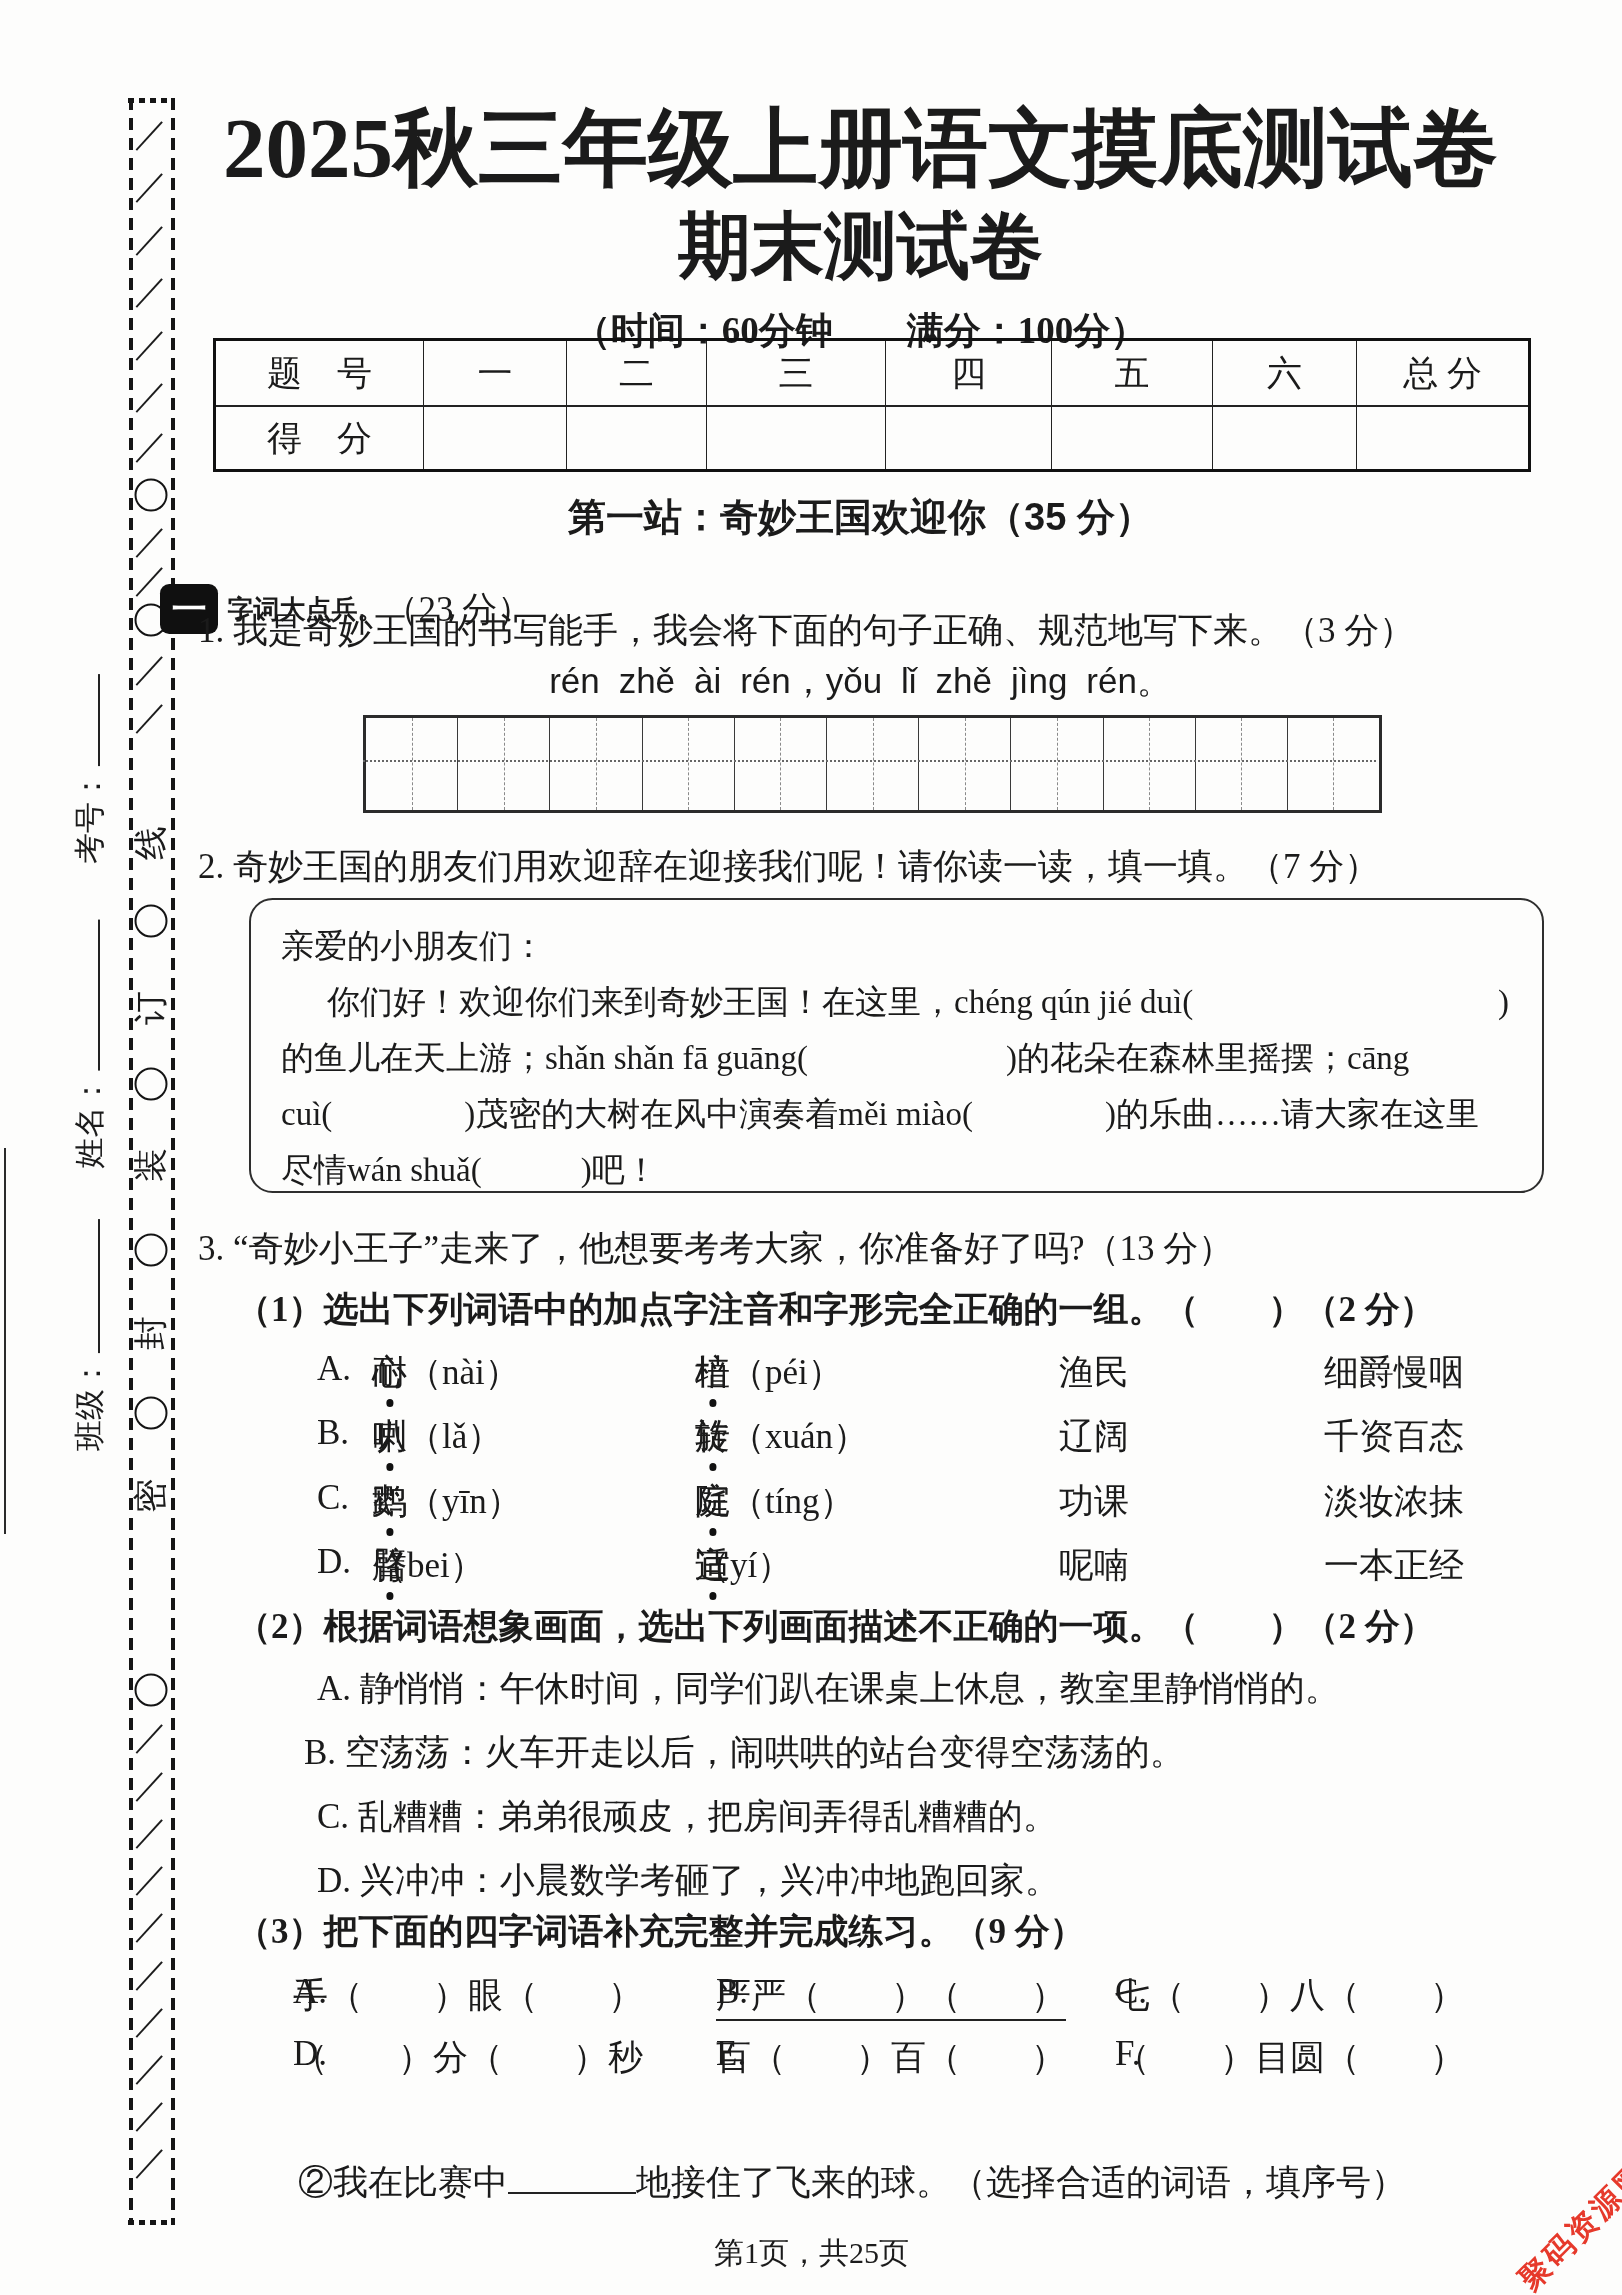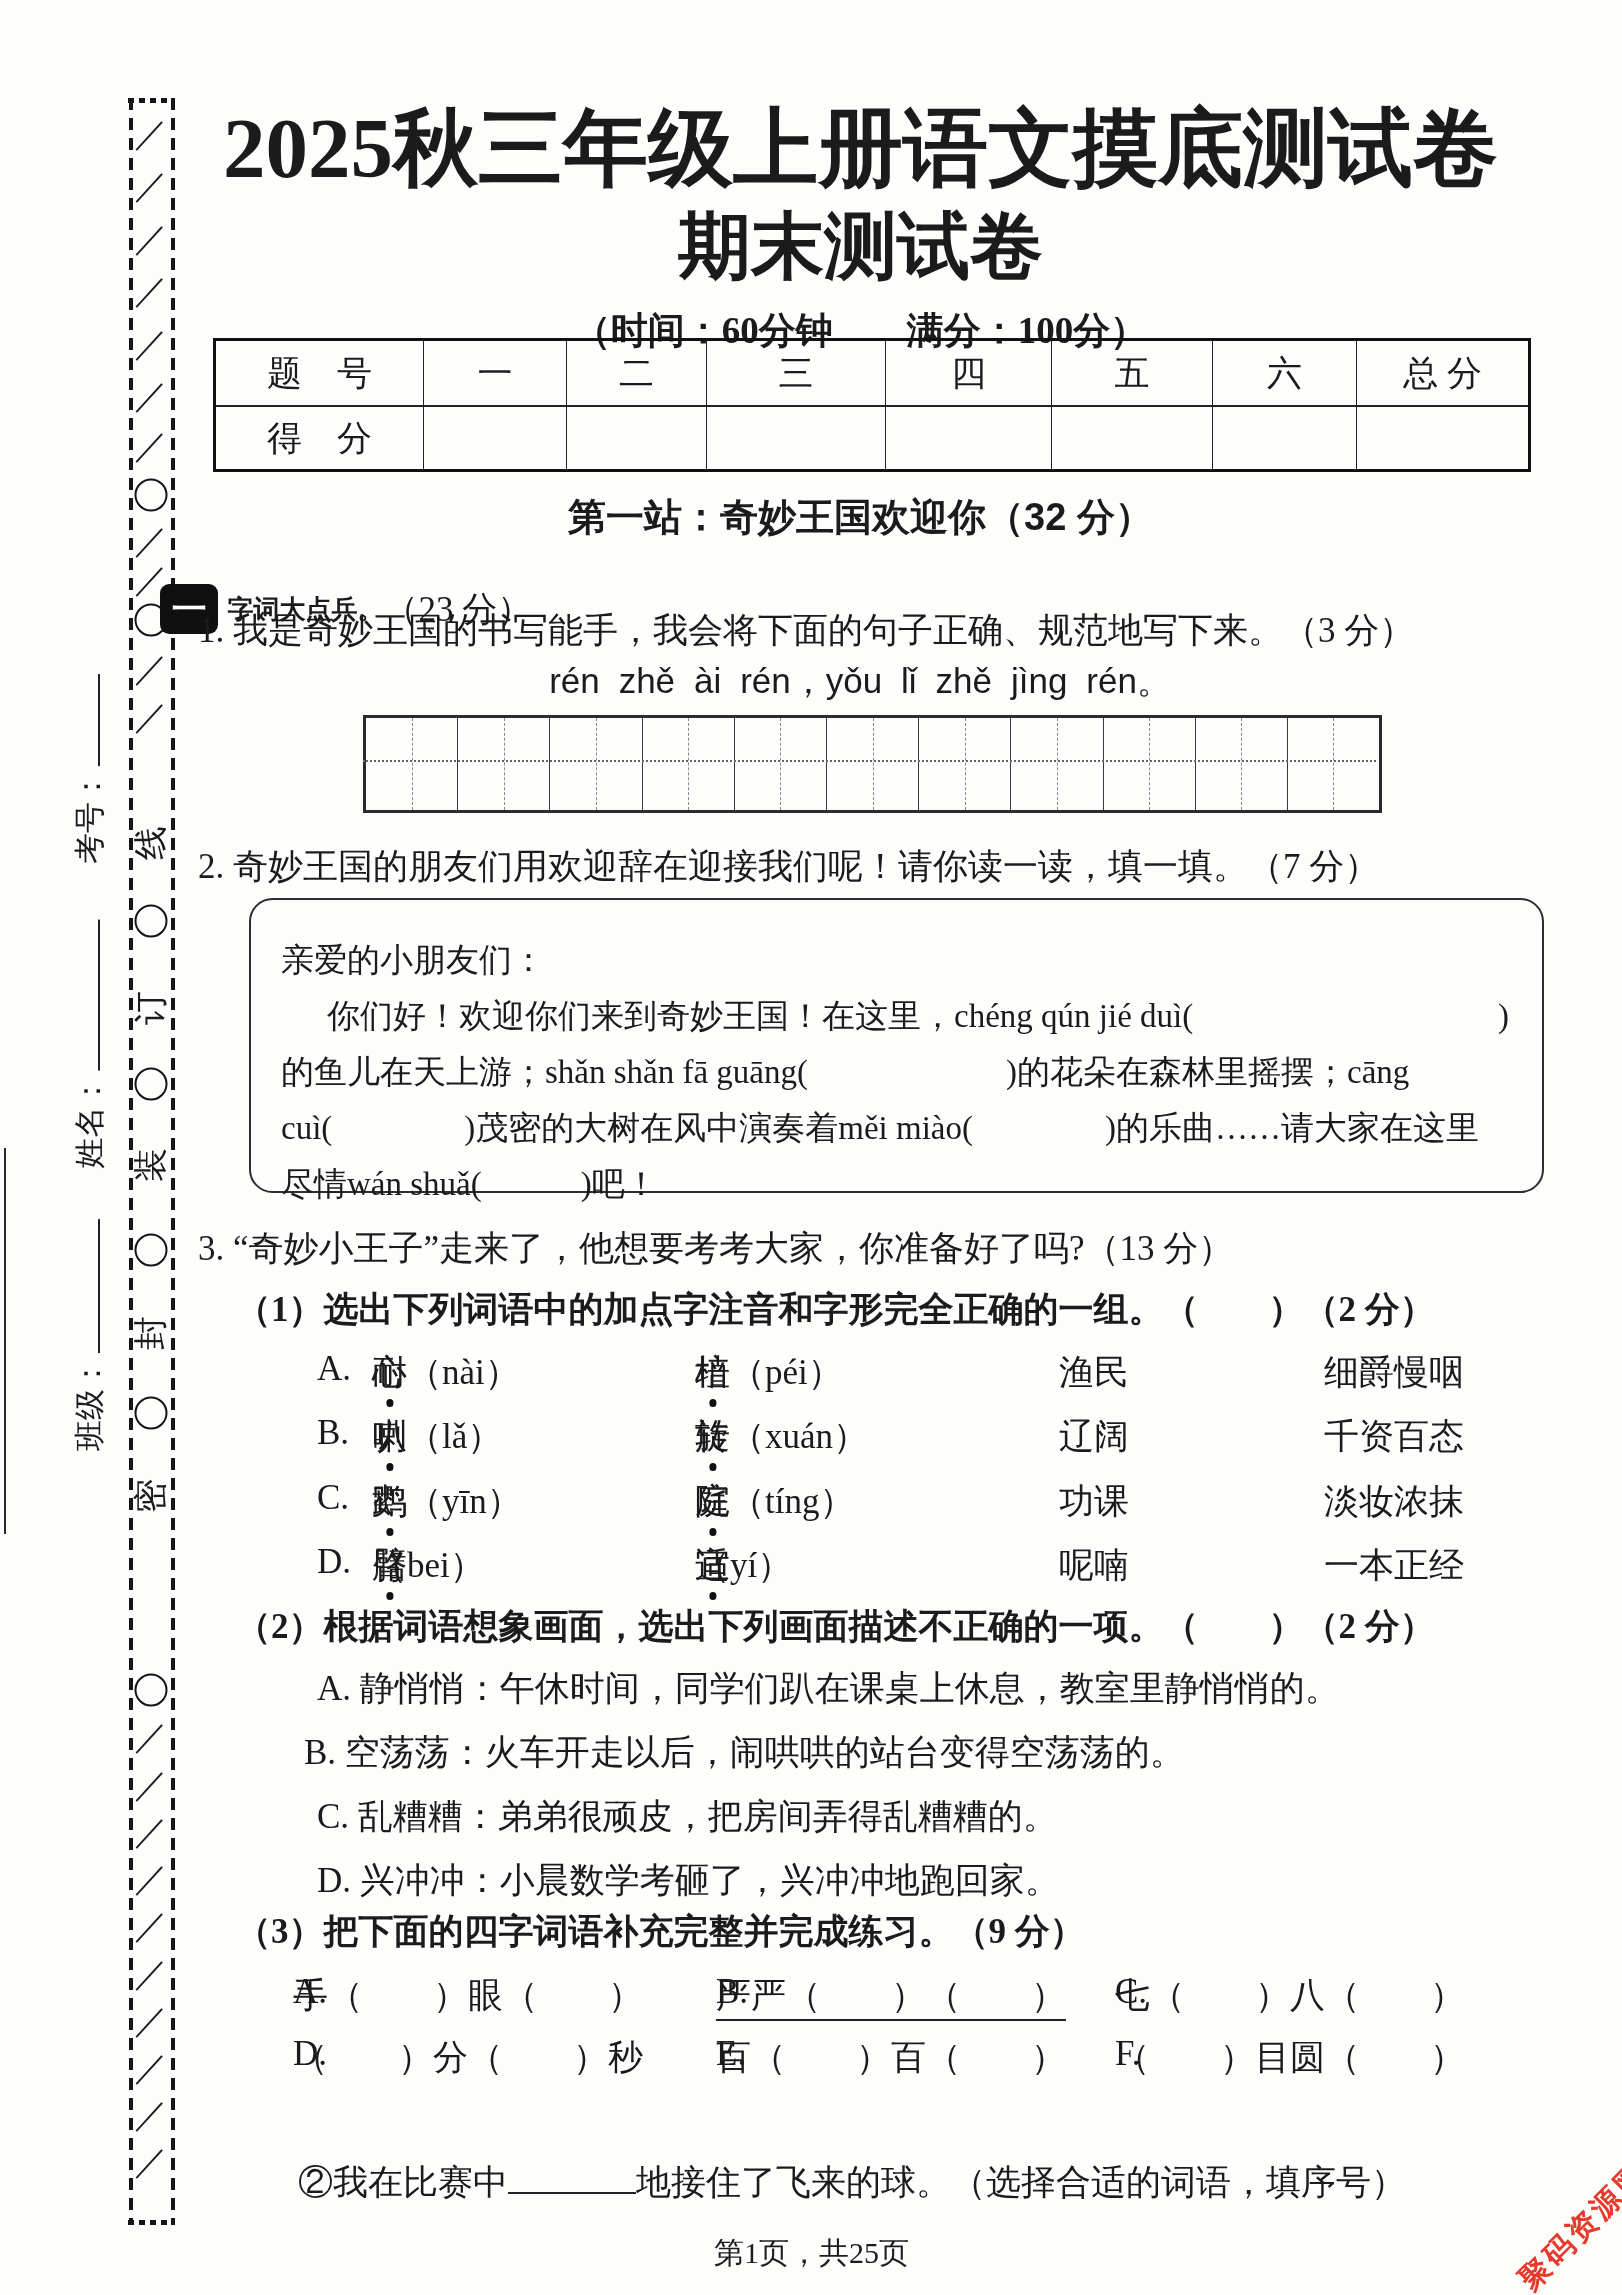--- a/index.html
+++ b/index.html
@@ -48,21 +48,21 @@
   #q1-pinyin{top:658px;left:0;width:100%;text-align:center;font-size:35px;word-spacing:9.2px;
              font-family:"Liberation Sans","DejaVu Sans",sans-serif;}
   #write-grid{top:715px;left:206px;width:1013px;height:92px;border:3.3px solid #2b2b2b;
               display:flex;}
   .gcell{flex:1;border-right:1.3px solid #3a3a3a;position:relative;}
   .gcell:last-child{border-right:none;}
   .gcell::after{content:"";position:absolute;left:50%;top:0;bottom:0;border-left:1.3px dashed #8a8a8a;}
   #grid-mid{top:760px;left:206px;width:1013px;border-top:2px dotted #666;}
   #q2-text{top:843px;left:41px;font-size:35px;}
   #letter-box{top:898px;left:92px;width:1295px;height:295px;border:2px solid #2e2e2e;
-              border-radius:23.6px;box-sizing:border-box;padding:32px 33px 0 30px;font-size:33px;}
+              border-radius:23.6px;box-sizing:border-box;padding:18px 33px 0 30px;font-size:33px;}
   .lline{height:56px;line-height:56px;white-space:nowrap;}
   #letter-l1{display:flex;padding-left:46px;}
   #letter-l1-close{margin-left:auto;}
   #q3-text{top:1225px;left:41px;font-size:35px;}
   .subtitle{font-size:35px;font-weight:bold;}
   #s1-title{top:1286px;left:79px;}
   #s2-title{top:1603px;left:79px;}
   #s3-title{top:1908px;left:79px;}
   .optrow{left:0;top:0;width:100%;height:52px;position:absolute;}
   .optrow span{position:absolute;font-size:35px;white-space:nowrap;}
@@ -161,21 +161,21 @@
       <div class="stcell st-b st-first">得　分</div>
       <div class="stcell st-b"></div>
       <div class="stcell st-b"></div>
       <div class="stcell st-b"></div>
       <div class="stcell st-b"></div>
       <div class="stcell st-b"></div>
       <div class="stcell st-b"></div>
       <div class="stcell st-b"></div>
     </div>
 
-  <div id="station">第一站：奇妙王国欢迎你（32 分）</div>
+  <div id="station">第一站：奇妙王国欢迎你（35 分）</div>
 
   <div id="sec1">
     <span class="secbox">一</span>
     <span class="sectitle">字词大点兵。</span>
     <span class="secpts">（23 分）</span>
   </div>
 
   <p id="q1-text">1. 我是奇妙王国的书写能手，我会将下面的句子正确、规范地写下来。（3 分）</p>
   <div id="q1-pinyin">rén zhě ài rén，yǒu lǐ zhě jìng rén。</div>
   <div id="write-grid">

